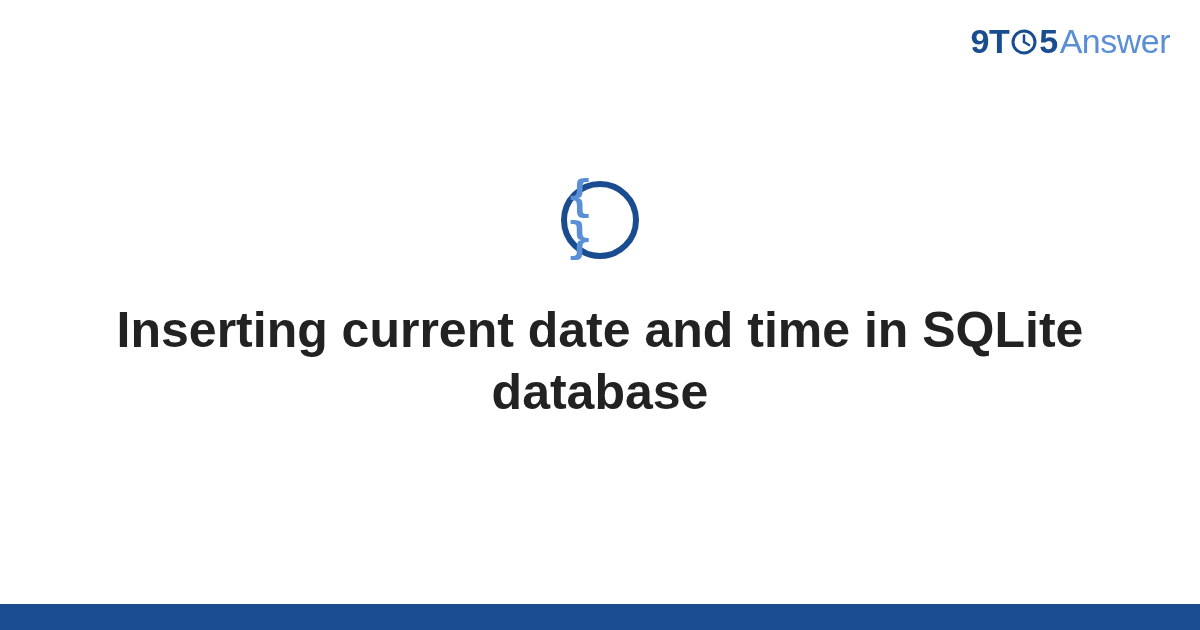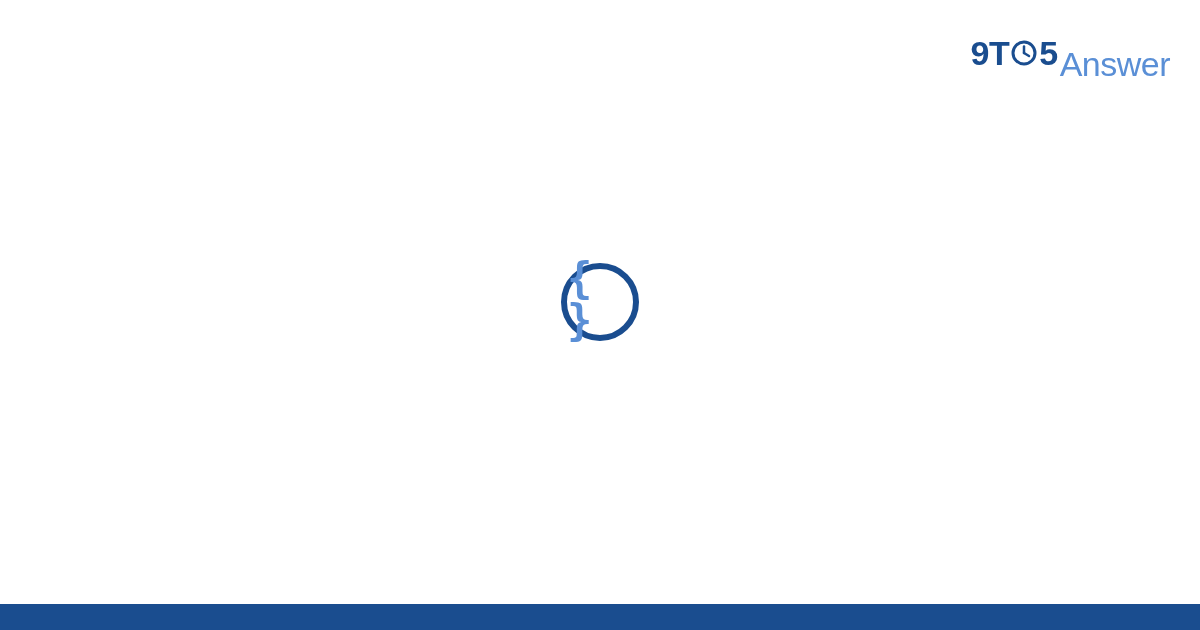--- a/index.html
+++ b/index.html
@@ -23,21 +23,21 @@
   .logo .nine { color: #1a4d8f; }
   .logo .t    { color: #1a4d8f; }
   .logo .clock {
     display: inline-flex;
     align-items: center;
     justify-content: center;
     margin: 0 1px;
   }
   .logo .clock svg { display: block; }
   .logo .five   { color: #1a4d8f; }
-  .logo .answer { color: #5a8fd6; font-weight: 500; margin-left: 2px; margin-top: 23px; }
+  .logo .answer { color: #5a8fd6; font-weight: 500; margin-left: 2px; }
 
   .center {
     position: absolute;
     top: 0; left: 0; right: 0; bottom: 26px;
     display: flex;
     flex-direction: column;
     align-items: center;
     justify-content: center;
     gap: 40px;
     padding: 0 60px;
@@ -87,15 +87,16 @@
     </svg>
   </span>
   <span class="five">5</span>
   <span class="answer">Answer</span>
 </div>
 
 <div class="center">
   <div class="badge">
     <span>{ }</span>
   </div>
+  <h1 class="title">Inserting current date and time in SQLite database</h1>
 </div>
 
 <div class="footer-bar"></div>
 
 </body></html>

